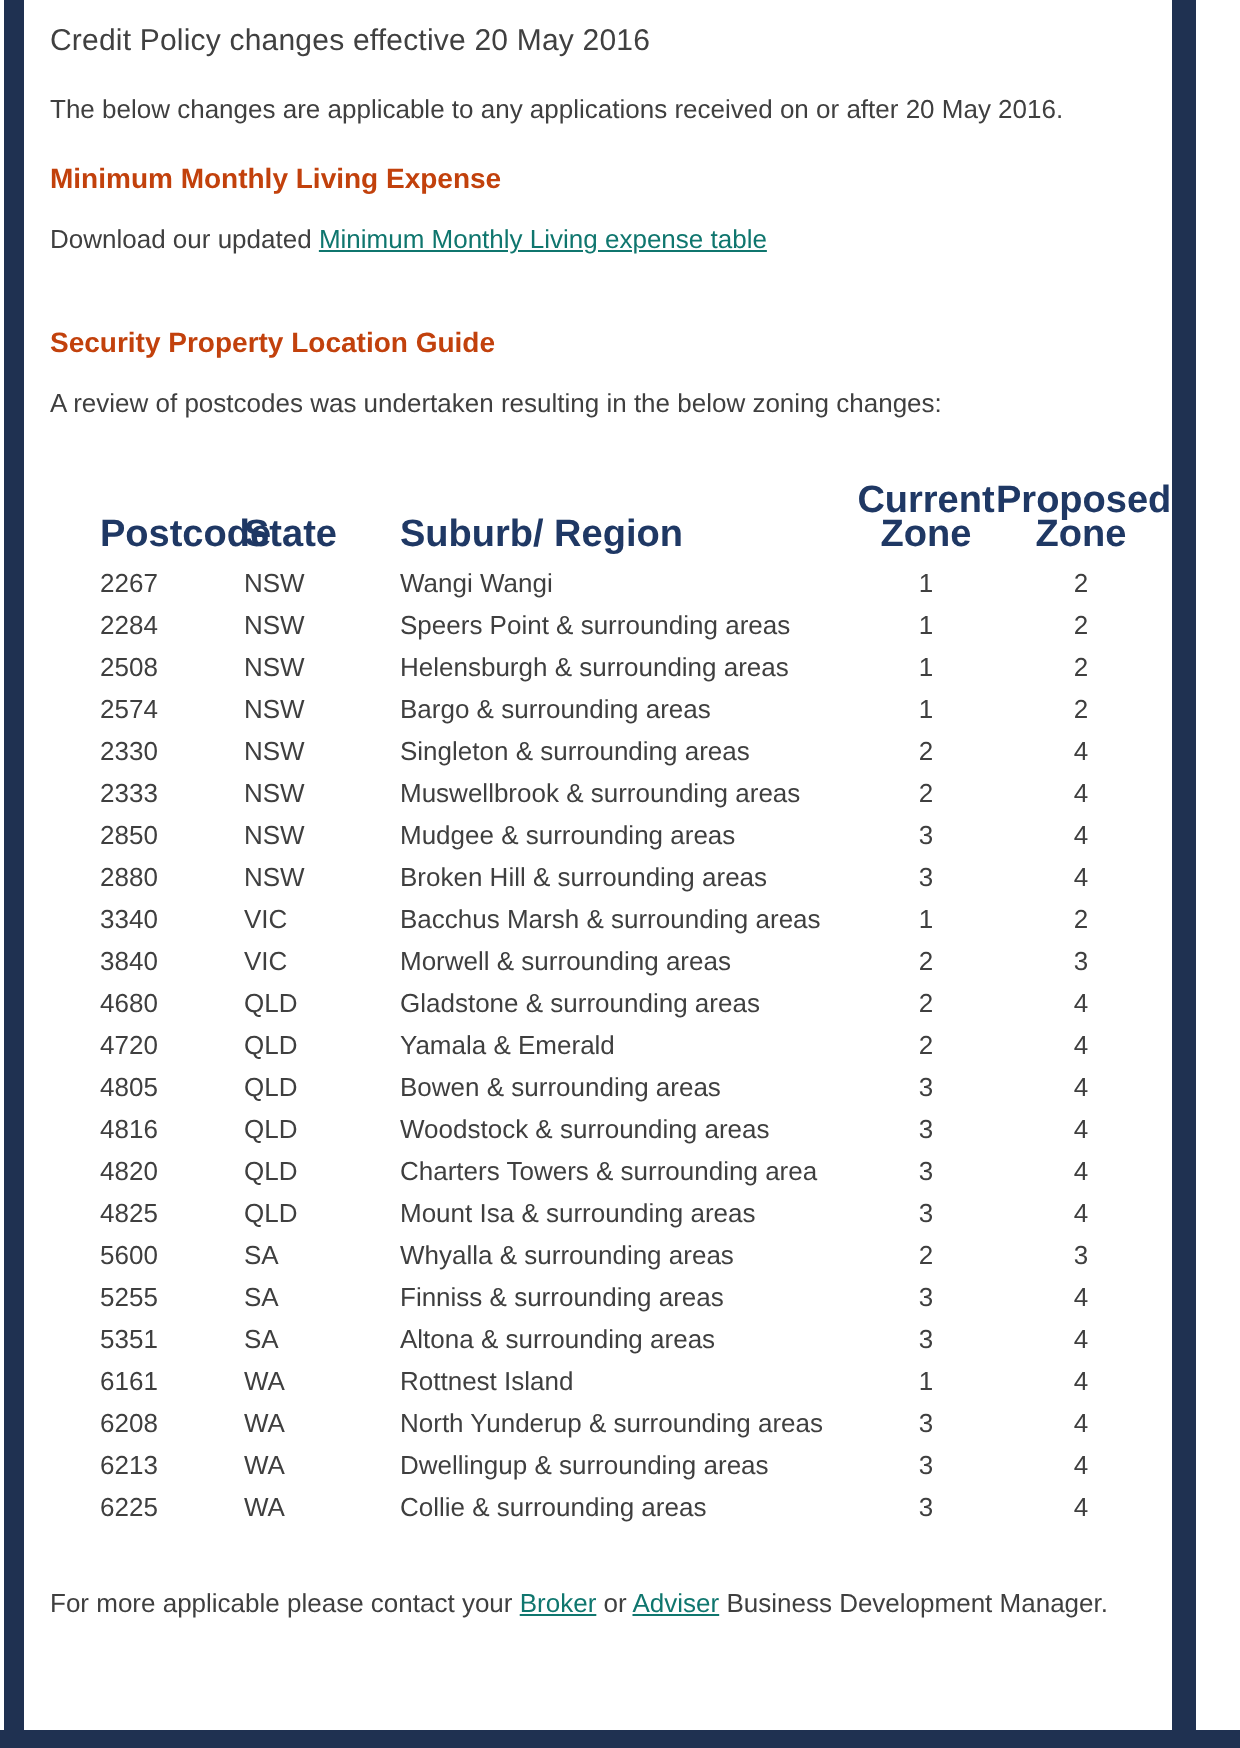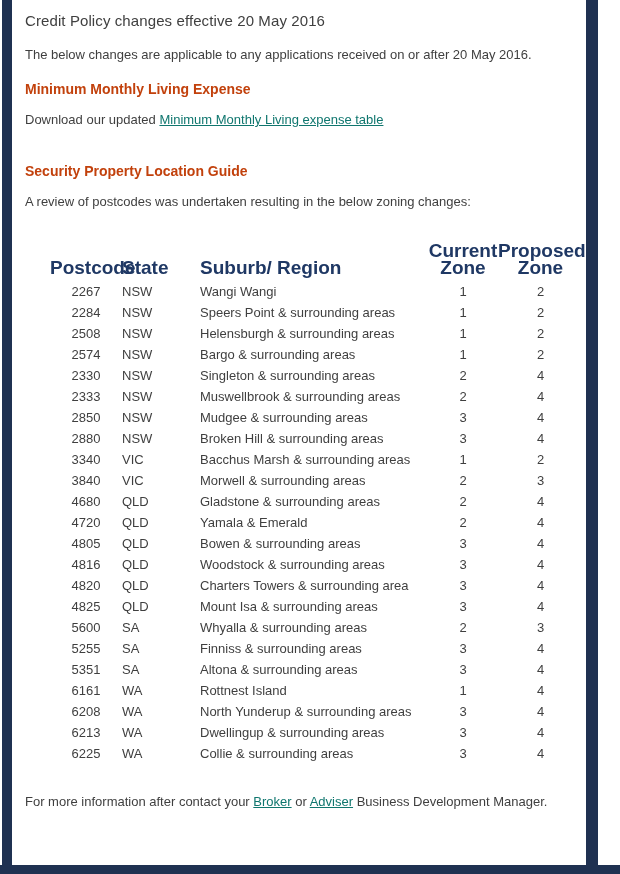--- a/index.html
+++ b/index.html
@@ -41,21 +41,21 @@
   table.zoning col.c-proposed { width: 85px; }
   table.zoning th {
     font-size: 19px; font-weight: bold; color: #1f3864;
     vertical-align: bottom; padding: 0 0 5px 0; line-height: 17px;
   }
   table.zoning th.al { text-align: left; }
   table.zoning th.ac { text-align: center; }
   table.zoning td {
     padding: 2px 0; line-height: 17px; vertical-align: middle;
   }
-  td.cell-postcode { text-align: center; padding-right: 14px; }
+  td.cell-postcode { padding-right: 14px; }
   td.cell-state    { text-align: left; }
   td.cell-suburb   { text-align: left; padding-right: 18px; }
   td.cell-current  { text-align: center; }
   td.cell-proposed { text-align: center; }
   p.footer-text {
     font-size: 13px; color: #3f3f3f; line-height: 21px;
     margin: 27px 0 0 0; max-width: 545px;
   }
 </style>
 </head>
@@ -274,20 +274,20 @@
           <tr>
             <td class="cell-postcode">6225</td>
             <td class="cell-state">WA</td>
             <td class="cell-suburb">Collie &amp; surrounding areas</td>
             <td class="cell-current">3</td>
             <td class="cell-proposed">4</td>
           </tr>
         </tbody>
     </table>
 
-    <p class="footer-text"><span>For more information after contact your </span><a class="doc-link">Broker</a><span> or </span><a class="doc-link">Adviser</a><span> Business Development Manager.</span></p>
+    <p class="footer-text"><span>For more applicable please contact your </span><a class="doc-link">Broker</a><span> or </span><a class="doc-link">Adviser</a><span> Business Development Manager.</span></p>
 
   </div>
 
   <div class="bar-left"></div>
   <div class="bar-right"></div>
   <div class="bar-bottom"></div>
 </div>
 
 </body></html>

